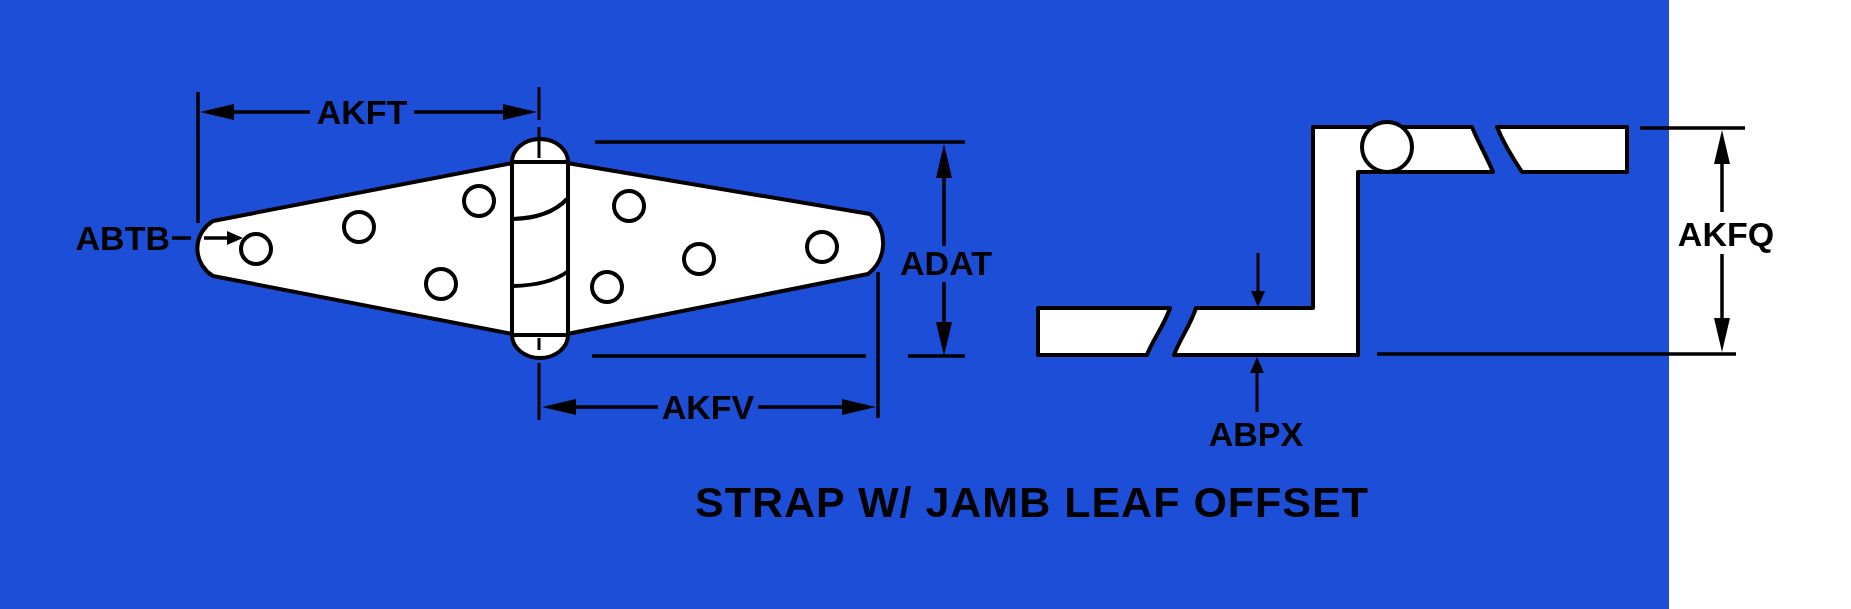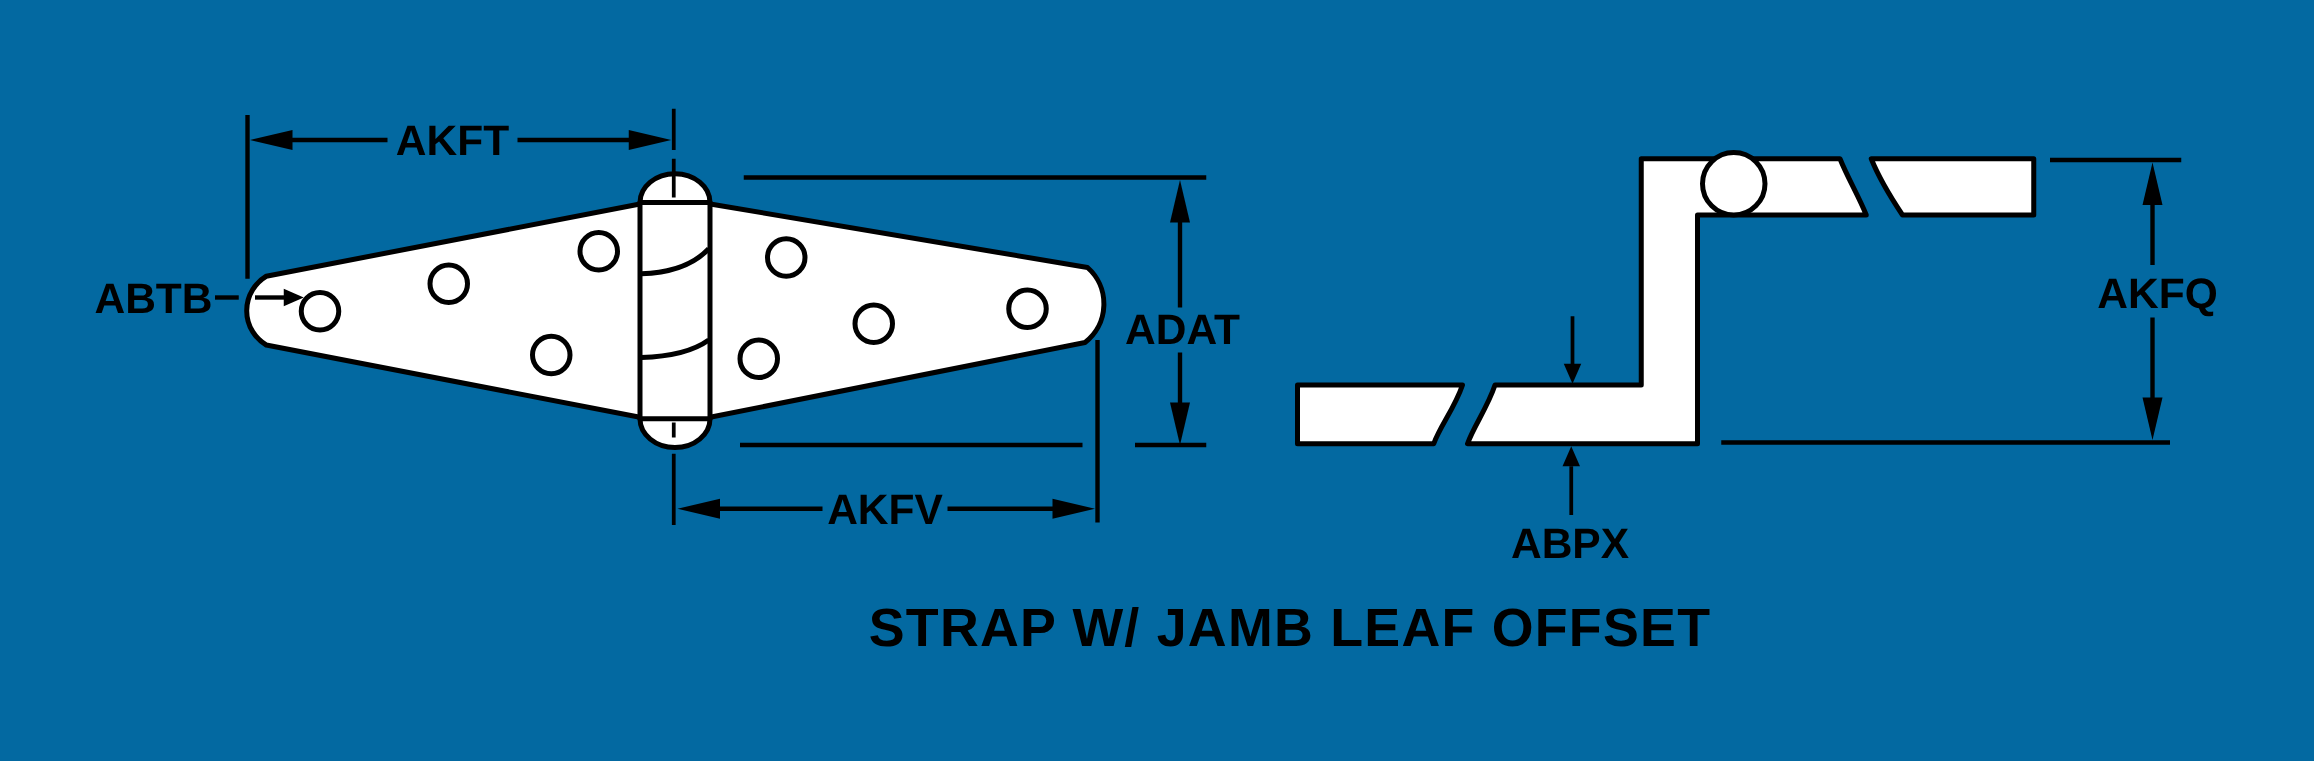--- a/index.html
+++ b/index.html
@@ -5,23 +5,23 @@
   html, body {
     margin: 0;
     padding: 0;
     background: #ffffff;
     width: 1851px;
     height: 609px;
     overflow: hidden;
   }
   .stage {
     position: relative;
-    width: 1851px;
+    width: 1669px;
     height: 609px;
-    background: #0369a1;
+    background: #1d4ed8;
   }
   svg { display: block; }
   .outline {
     fill: #ffffff;
     stroke: #000000;
     stroke-width: 4;
     stroke-linejoin: round;
   }
   .line {
     fill: none;

